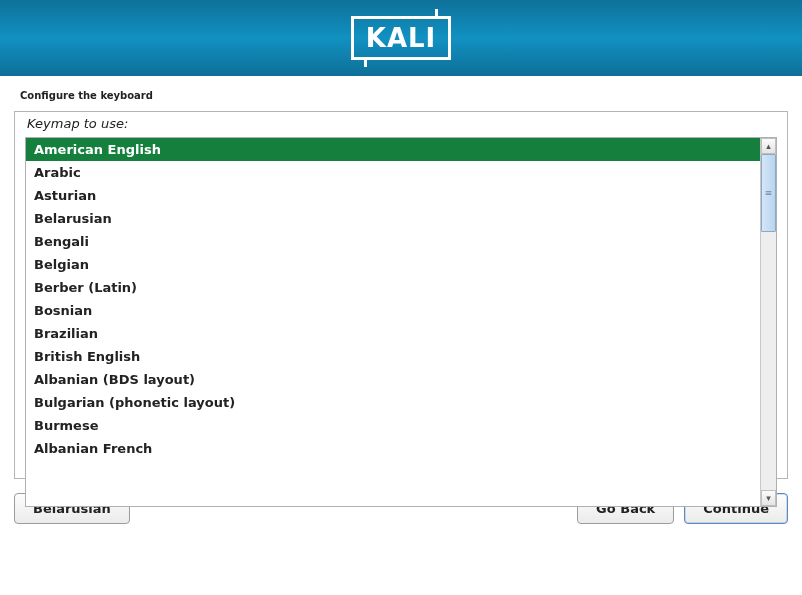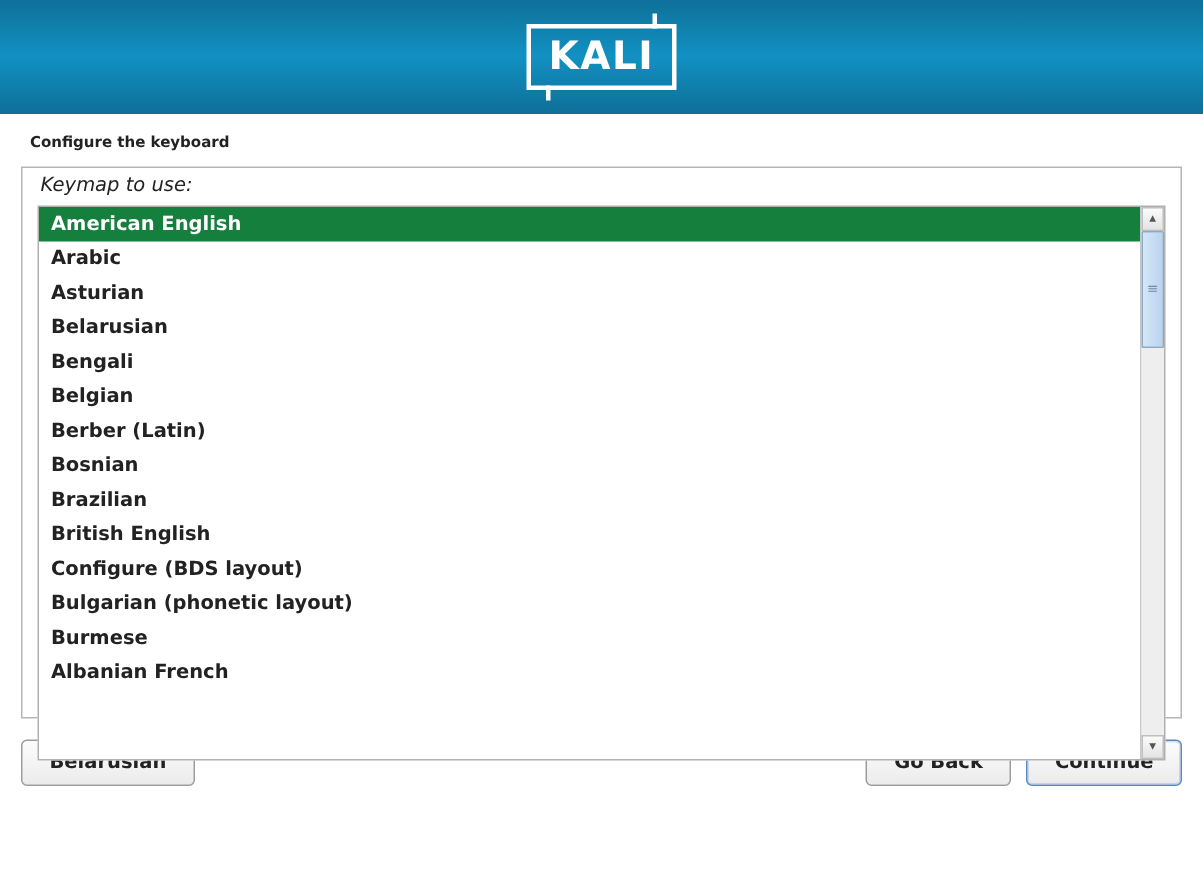--- a/index.html
+++ b/index.html
@@ -169,21 +169,21 @@
           <li class="keymap-item selected">American English</li>
           <li class="keymap-item">Arabic</li>
           <li class="keymap-item">Asturian</li>
           <li class="keymap-item">Belarusian</li>
           <li class="keymap-item">Bengali</li>
           <li class="keymap-item">Belgian</li>
           <li class="keymap-item">Berber (Latin)</li>
           <li class="keymap-item">Bosnian</li>
           <li class="keymap-item">Brazilian</li>
           <li class="keymap-item">British English</li>
-          <li class="keymap-item">Configure (BDS layout)</li>
+          <li class="keymap-item">Albanian (BDS layout)</li>
           <li class="keymap-item">Bulgarian (phonetic layout)</li>
           <li class="keymap-item">Burmese</li>
           <li class="keymap-item">Albanian French</li>
         </ul>
     </div>
     <div class="scrollbar">
       <div class="scroll-btn">▴</div>
       <div class="scroll-track">
         <div class="scroll-thumb"></div>
       </div>

